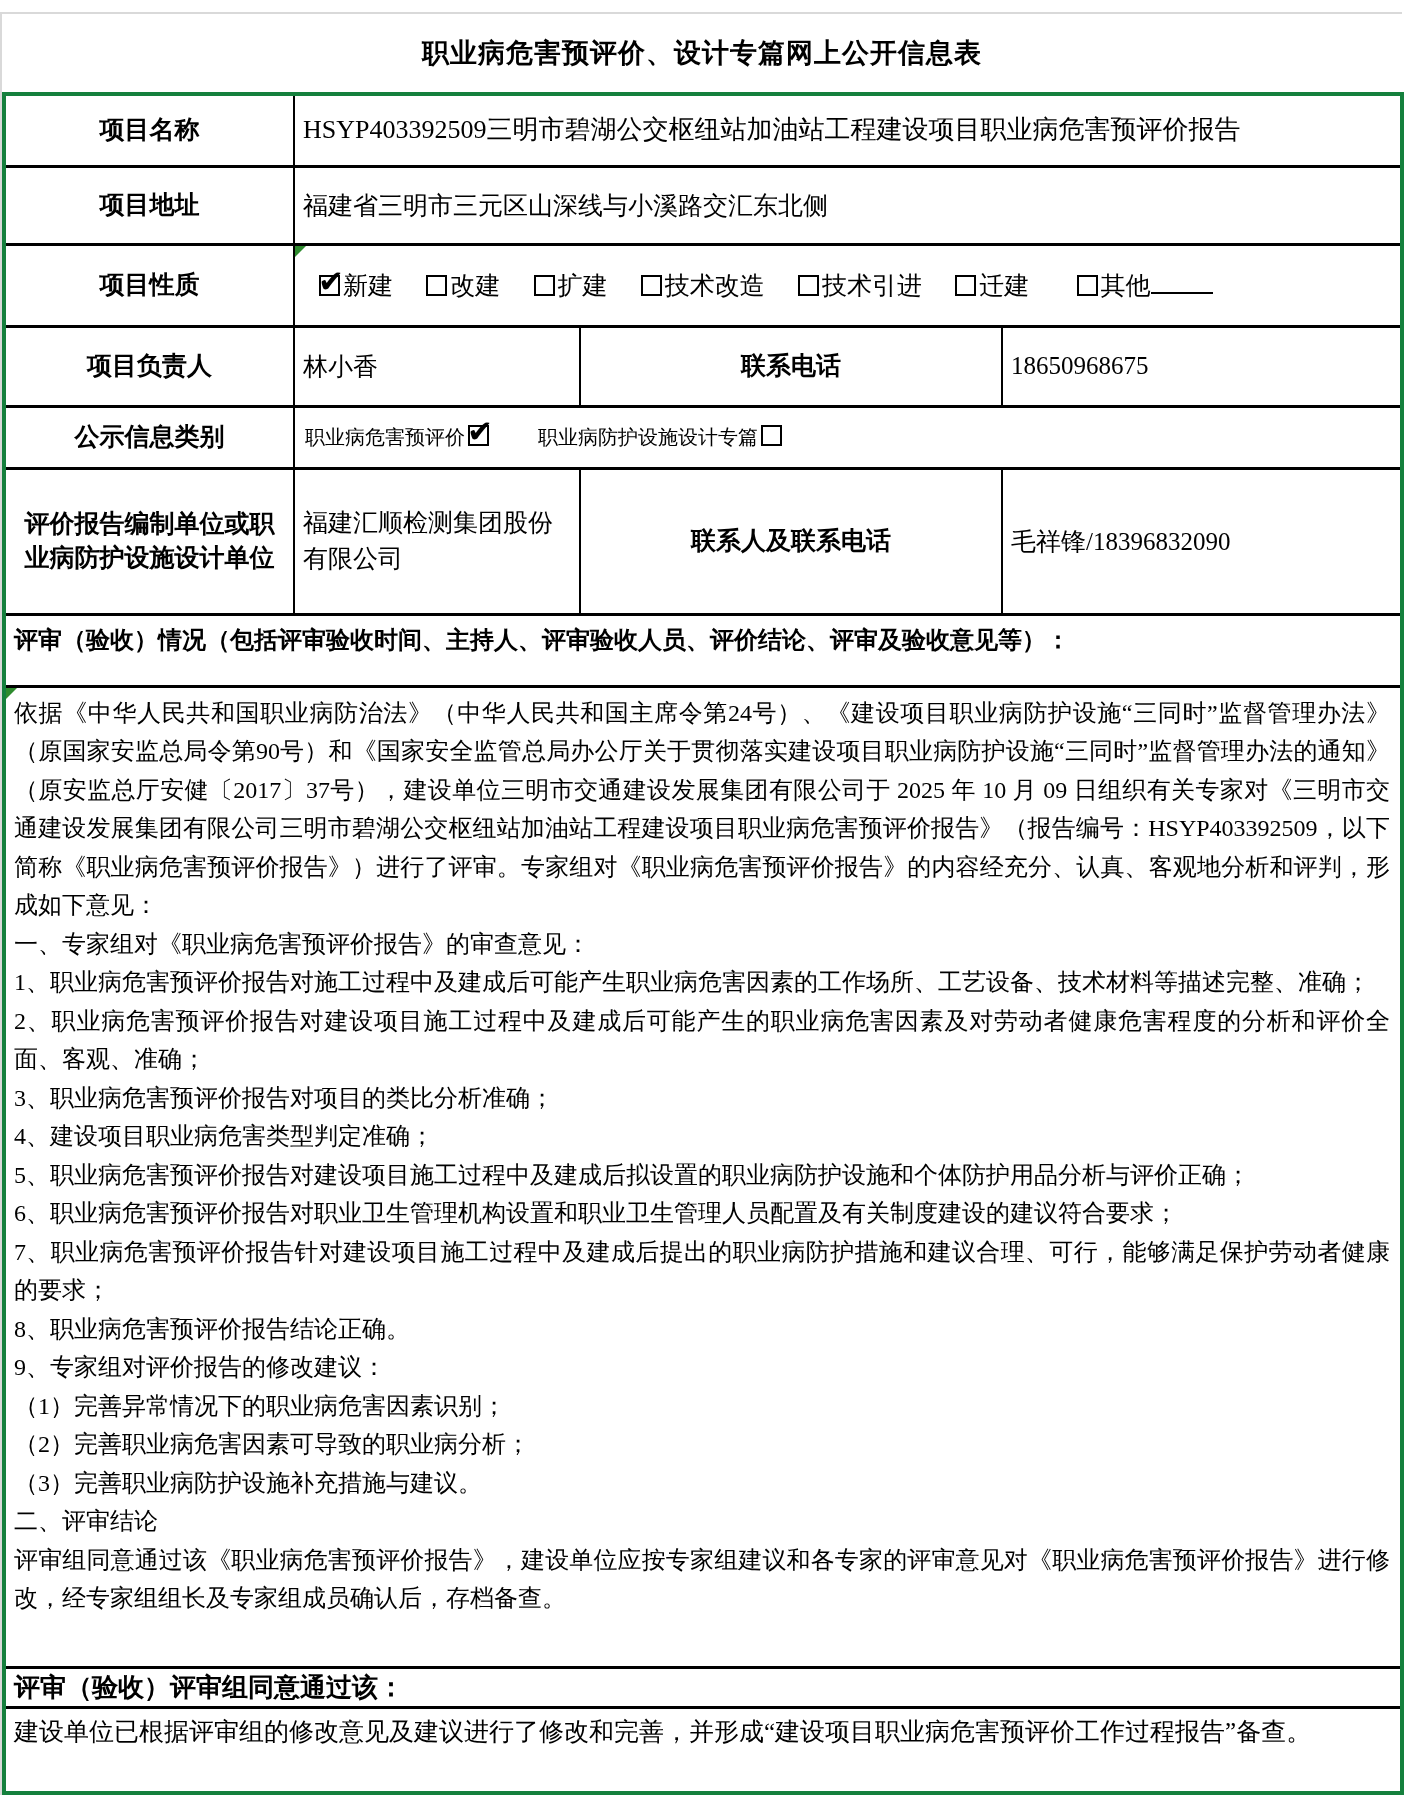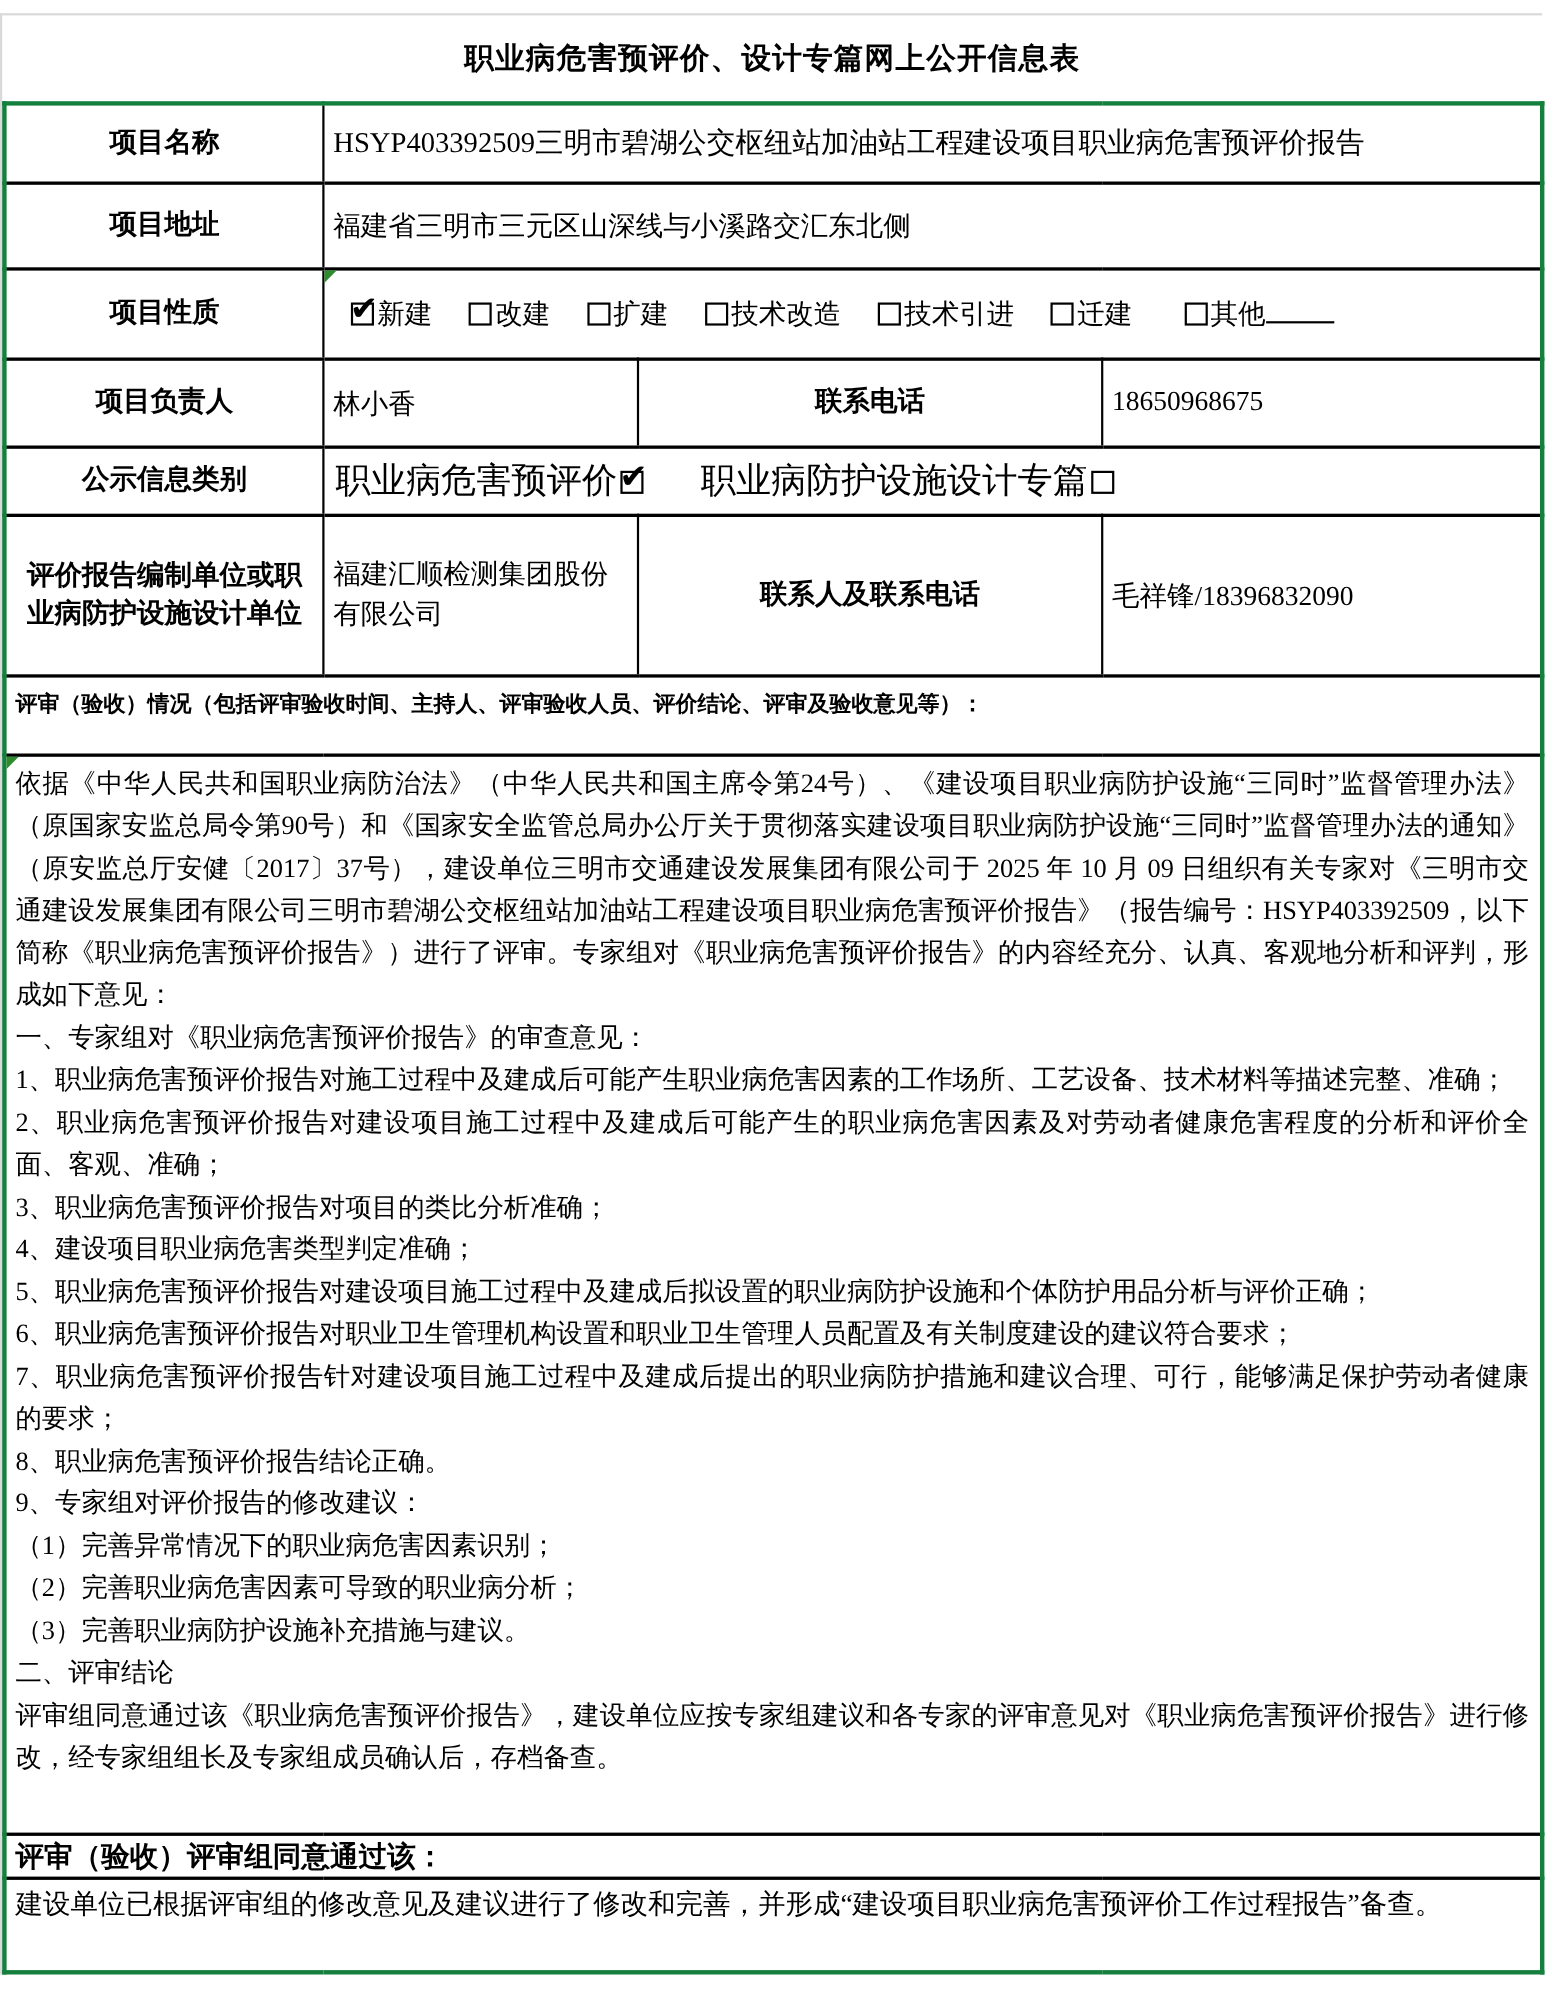--- a/index.html
+++ b/index.html
@@ -14,35 +14,35 @@
   tr.r-addr td{height:78px;}
   tr.r-nature td{height:82px;}
   tr.r-leader td{height:80px;}
   tr.r-pubtype td{height:62px;}
   tr.r-org td{height:146px;}
   tr.r-revhead td{height:72px;}
   tr.r-revbody td{height:981px;}
   tr.r-recthead td{height:40px;}
   tr.r-rectbody td{height:86px;}
   .name-value{font-size:26px;line-height:36px;}
-  .sec-head{font-weight:bold;font-size:20px;line-height:37px;text-align:justify;text-align-last:left;vertical-align:top;padding-top:6px;}
+  .sec-head{font-weight:bold;font-size:24px;line-height:37px;text-align:justify;text-align-last:left;vertical-align:top;padding-top:6px;}
   .rev-body{vertical-align:top;padding:6px 10px 6px 8px;}
   .rev-body p{margin:0;font-size:24px;line-height:38.5px;text-align:justify;text-align-last:left;}
   .rect-head{font-weight:bold;font-size:26px;line-height:32px;padding-top:3px;}
   .rect-body{vertical-align:top;font-size:25px;line-height:36px;padding-top:5px;text-align:justify;text-align-last:left;}
   
   .cb{display:inline-block;width:21px;height:21px;border:2px solid #000;box-sizing:border-box;vertical-align:-2px;position:relative;}
   .cb.checked::after{content:"\2714";position:absolute;left:-3px;top:-14px;font-size:31px;font-weight:bold;font-family:"DejaVu Sans",sans-serif;color:#000;}
   .opt{white-space:nowrap;margin-right:27px;}
   .opt .cb{margin-right:3px;}
   .opt.last{margin-right:0;margin-left:14px;}
   .opt-after{white-space:nowrap;margin-right:44px;}
   .opt-after .cb{margin-left:3px;}
   .nature-cell{font-size:25px;padding-left:24px;}
-  .pubtype-cell{font-size:32px;padding-left:10px;}
+  .pubtype-cell{font-size:20px;padding-left:10px;}
   .blank-line{display:inline-block;width:62px;border-bottom:2px solid #000;height:20px;}
   .corner-tri{position:absolute;top:0;left:0;width:0;height:0;border-top:11px solid #2e8b2e;border-right:11px solid transparent;}
   .org-label{line-height:36px;}
 </style>
 </head>
 <body>
 
 <div class="sheet">
   <div class="title">职业病危害预评价、设计专篇网上公开信息表</div>
 

